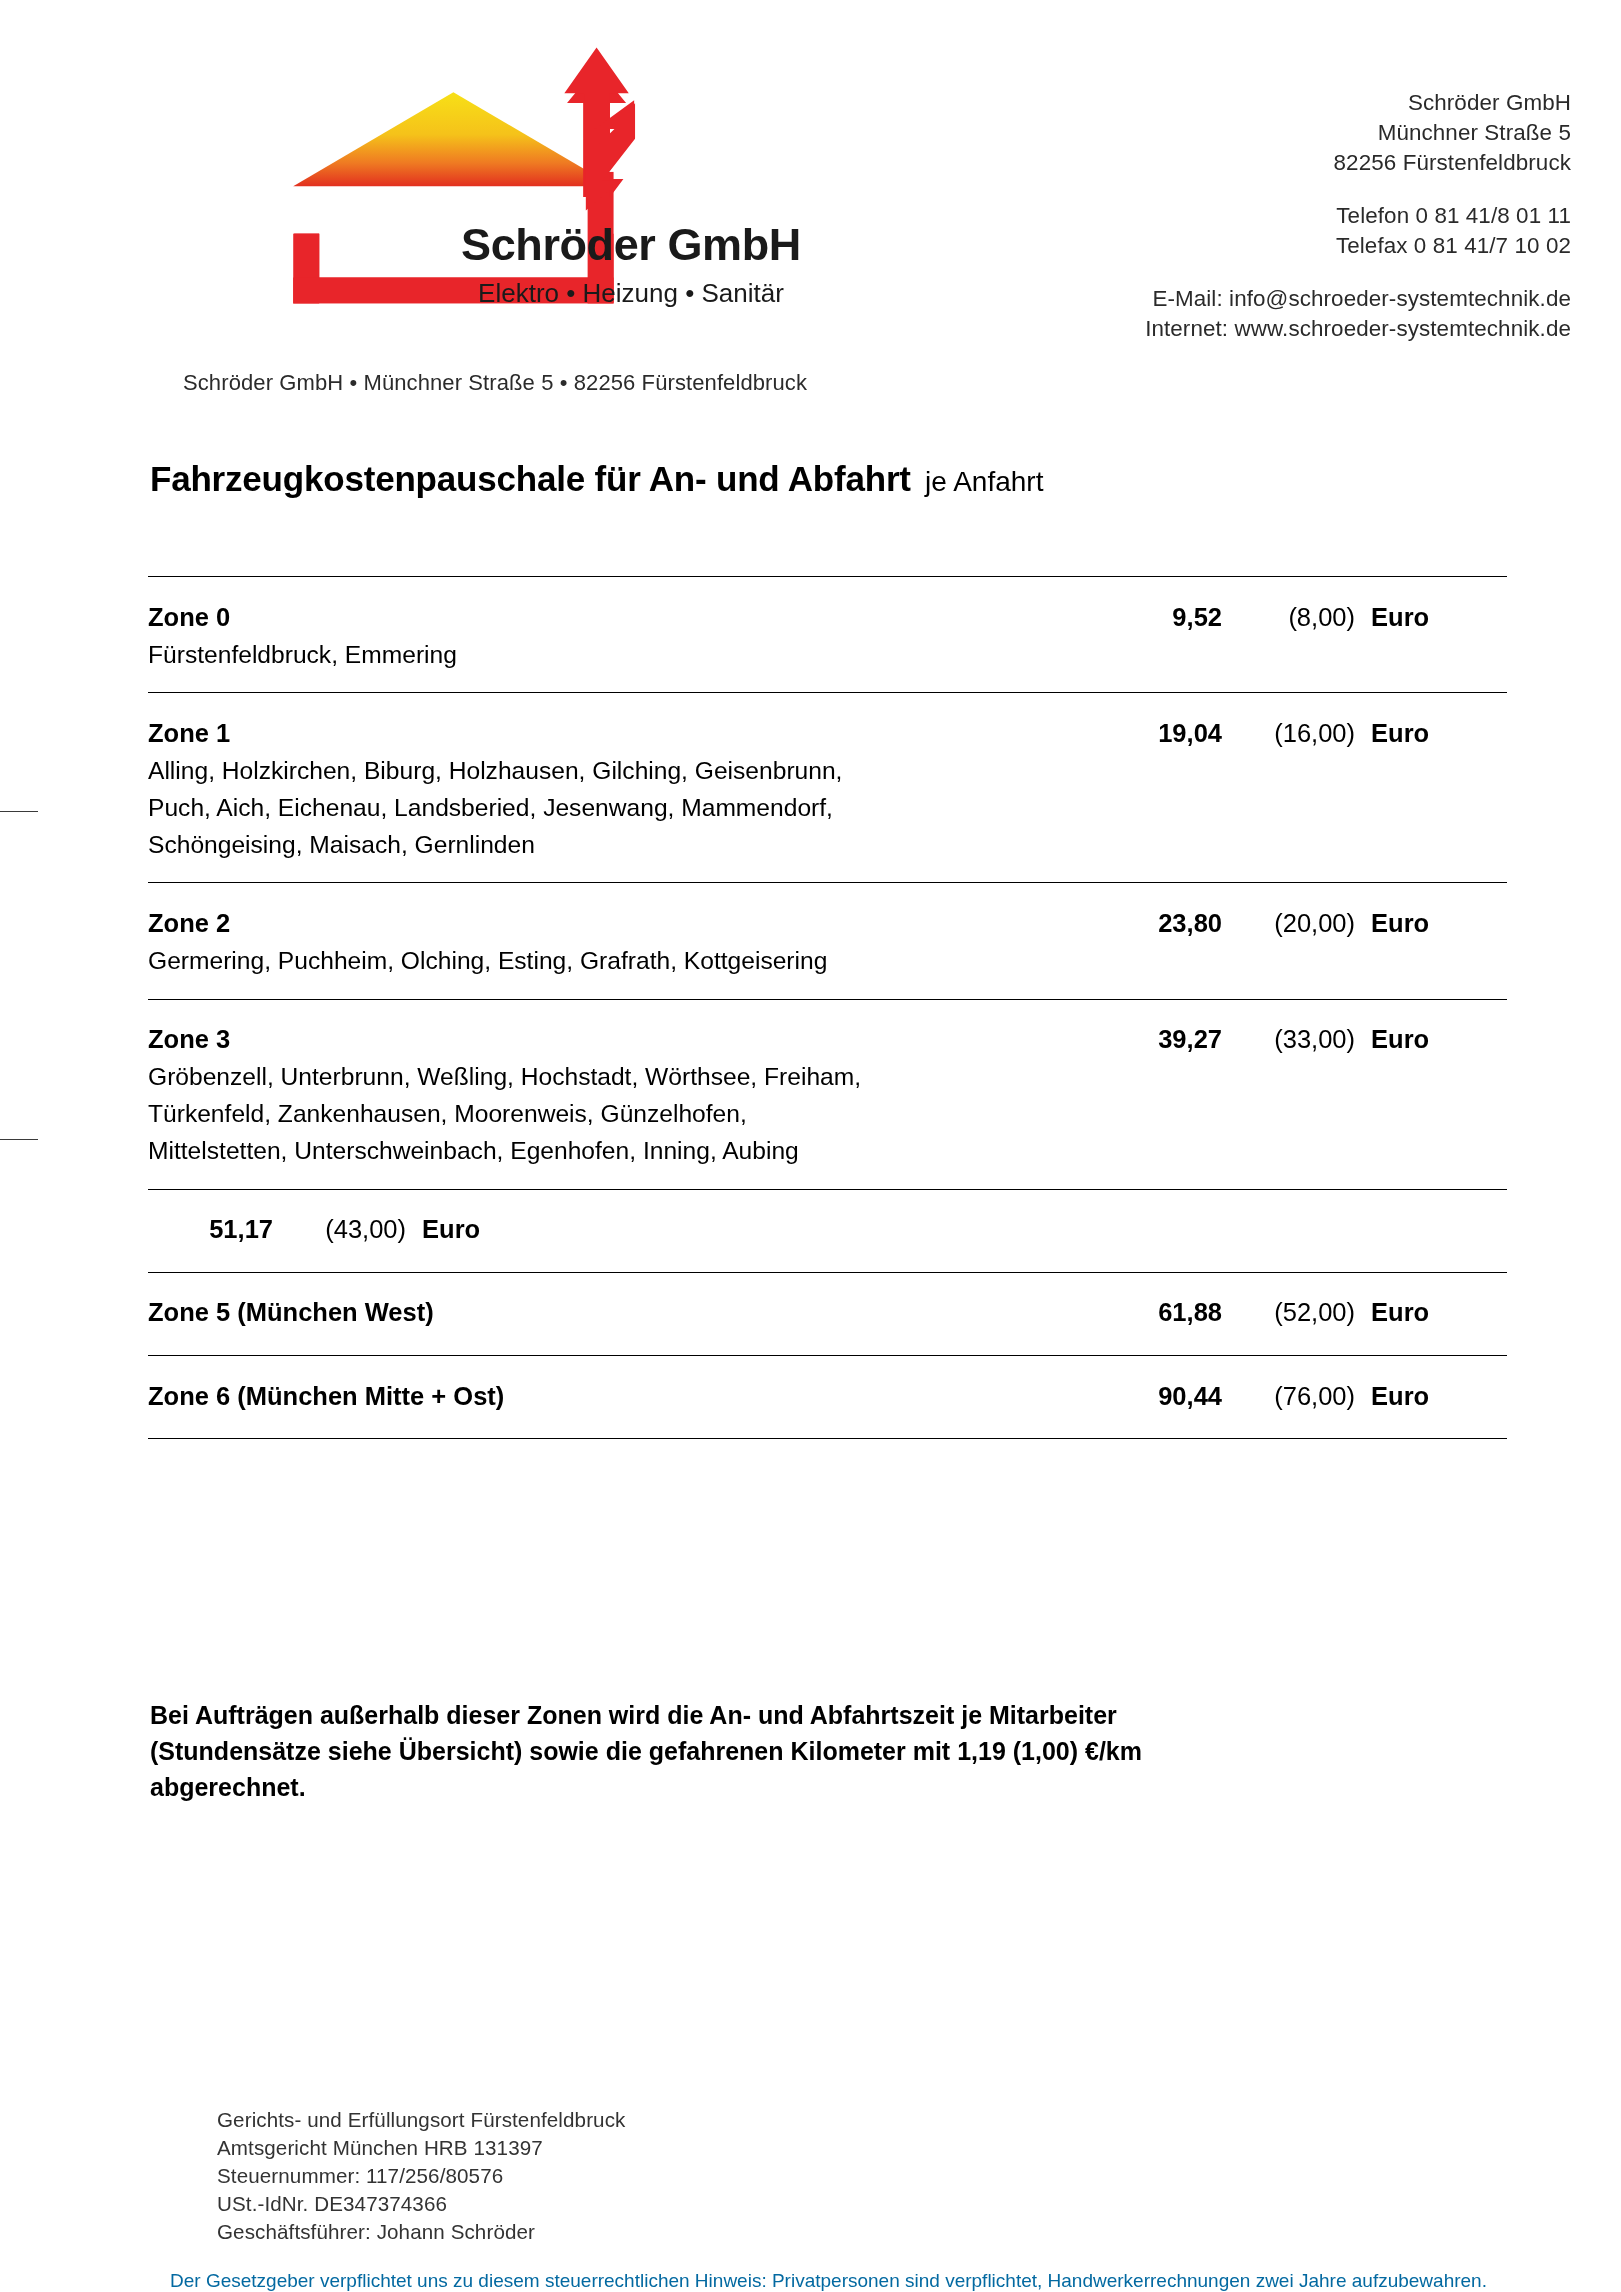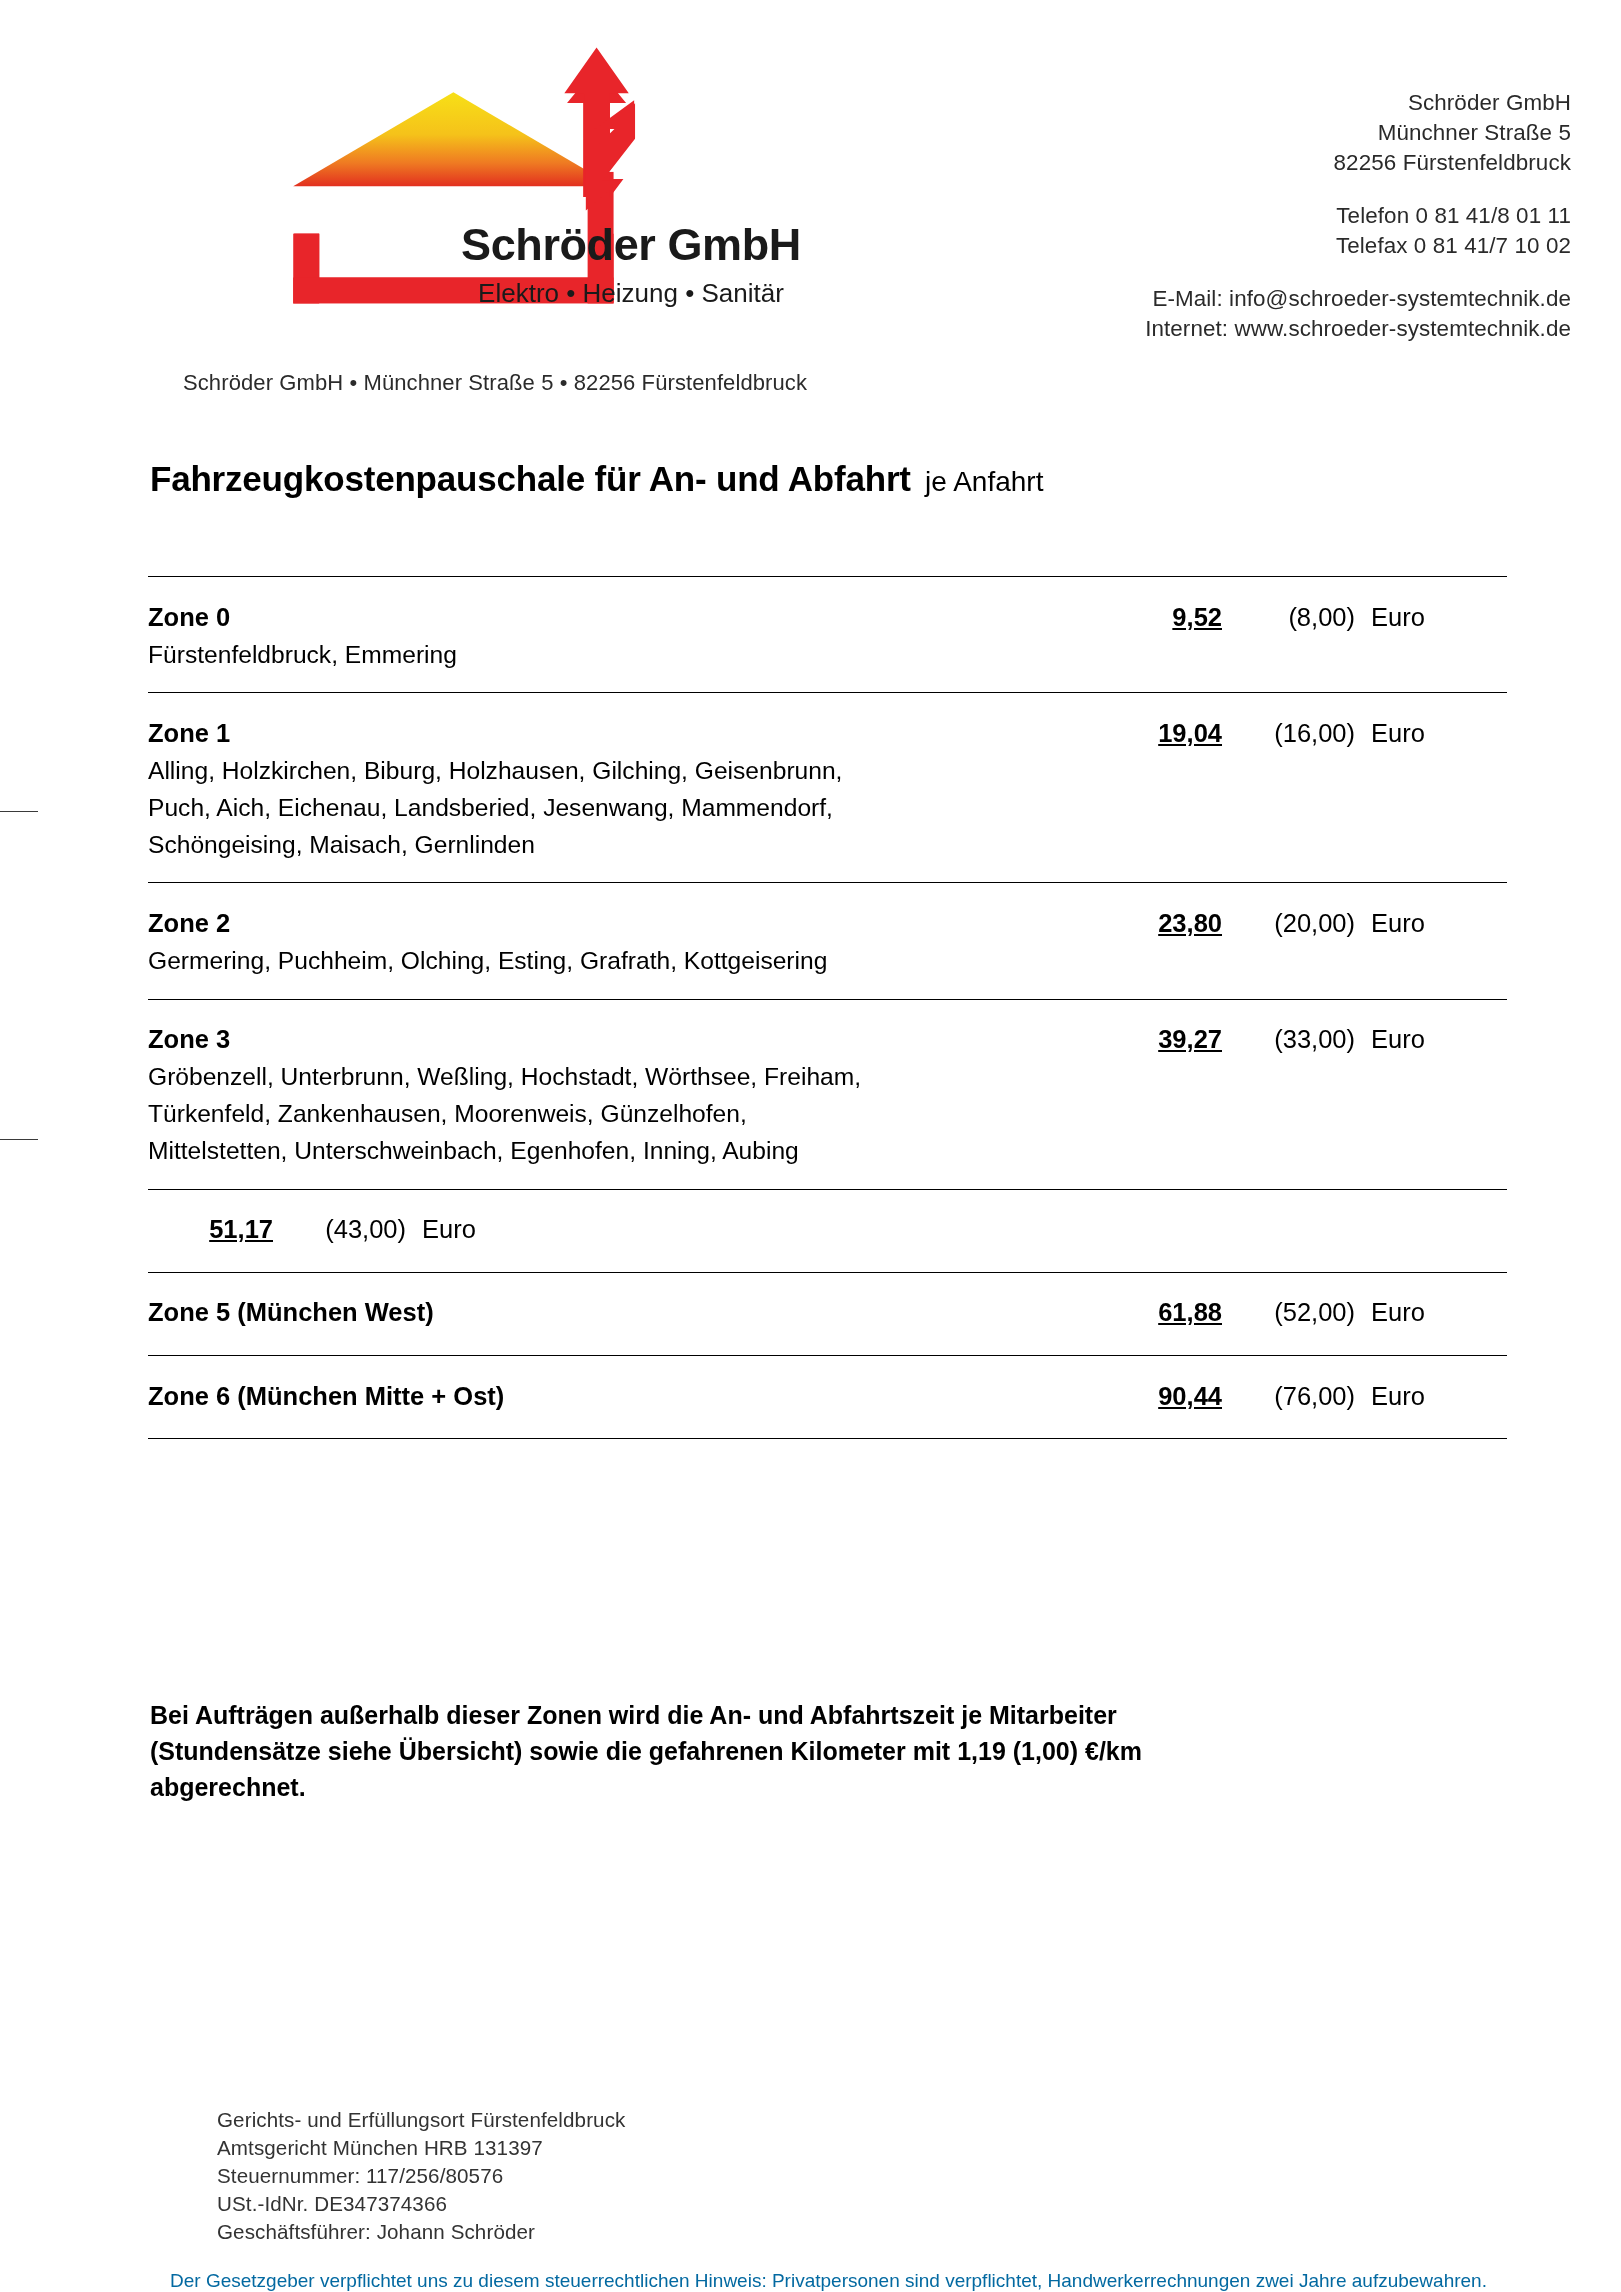--- a/index.html
+++ b/index.html
@@ -151,31 +151,30 @@
     display: flex;
     align-items: baseline;
     line-height: 37px;
     font-size: 25.5px;
     font-weight: bold;
     white-space: nowrap;
   }
   .amt-gross {
     width: 125px;
     text-align: right;
-    text-decoration: underline;
   }
   .amt-net {
     width: 133px;
     text-align: right;
     font-weight: normal;
     padding-right: 3.6px;
   }
   .amt-cur {
     padding-left: 12.5px;
-    font-weight: normal;
+    font-weight: bold;
   }
 
   .note {
     position: absolute;
     left: 150px;
     top: 1697px;
     width: 1272px;
     font-size: 25px;
     font-weight: bold;
     line-height: 36px;

